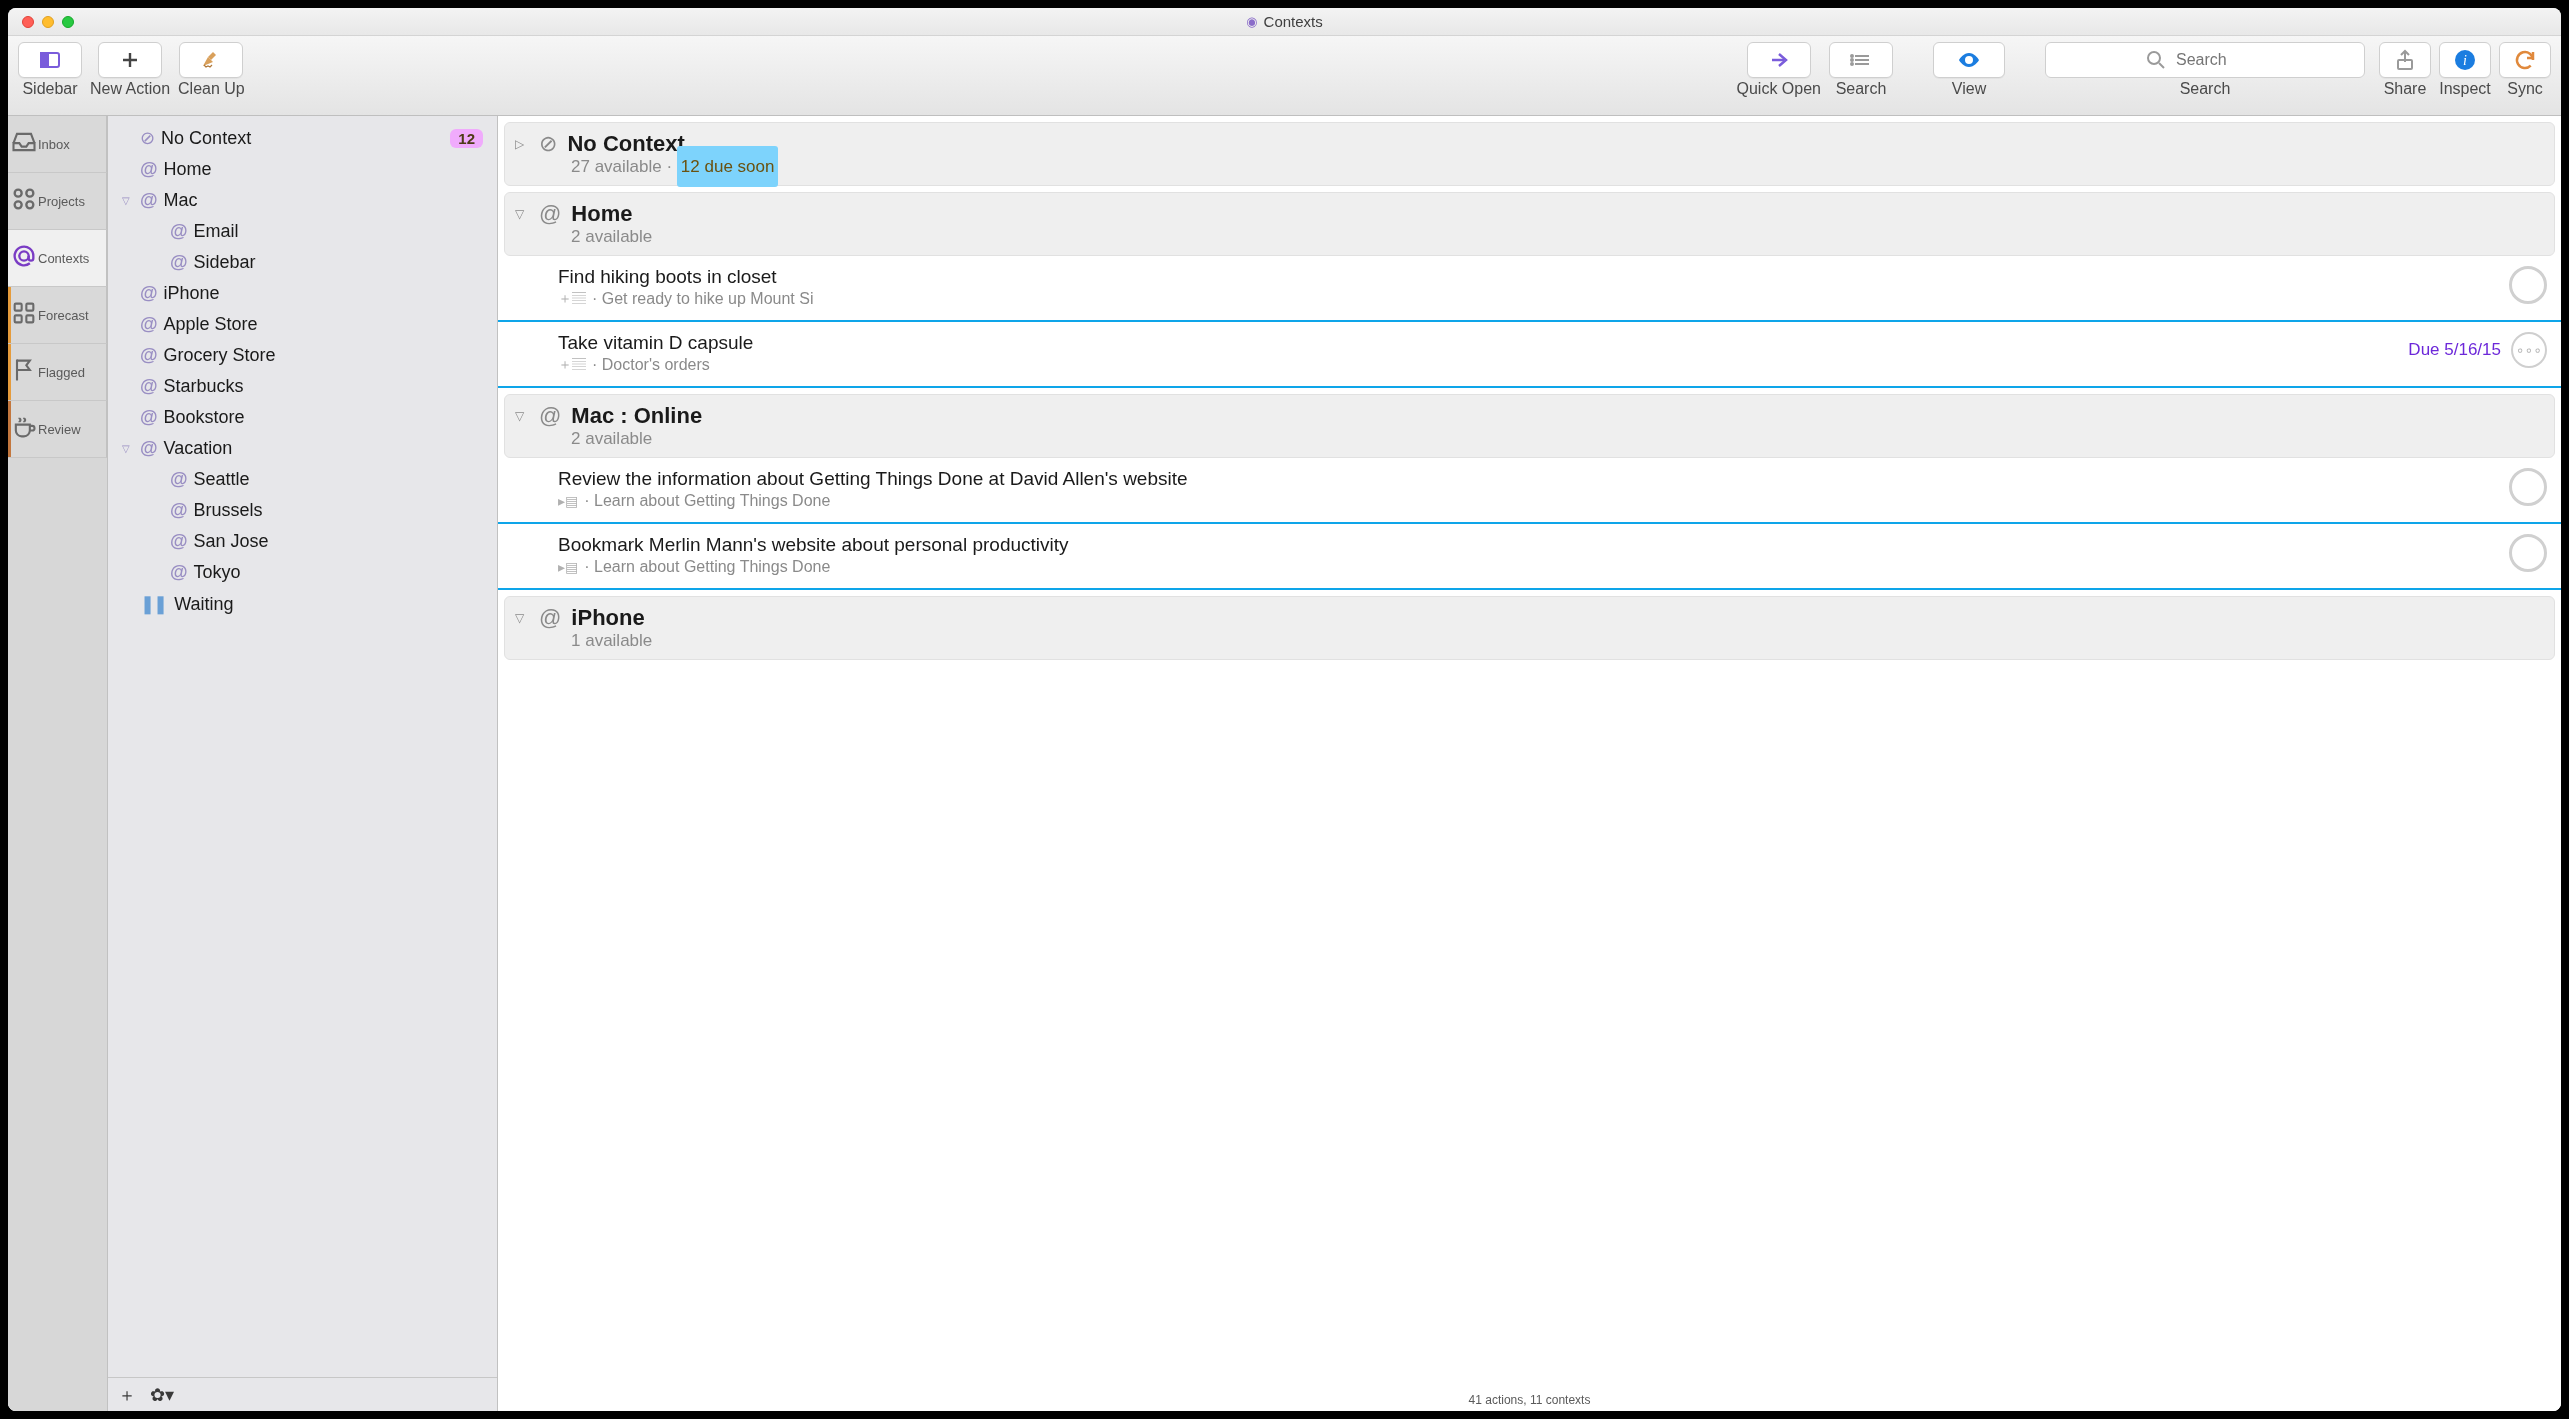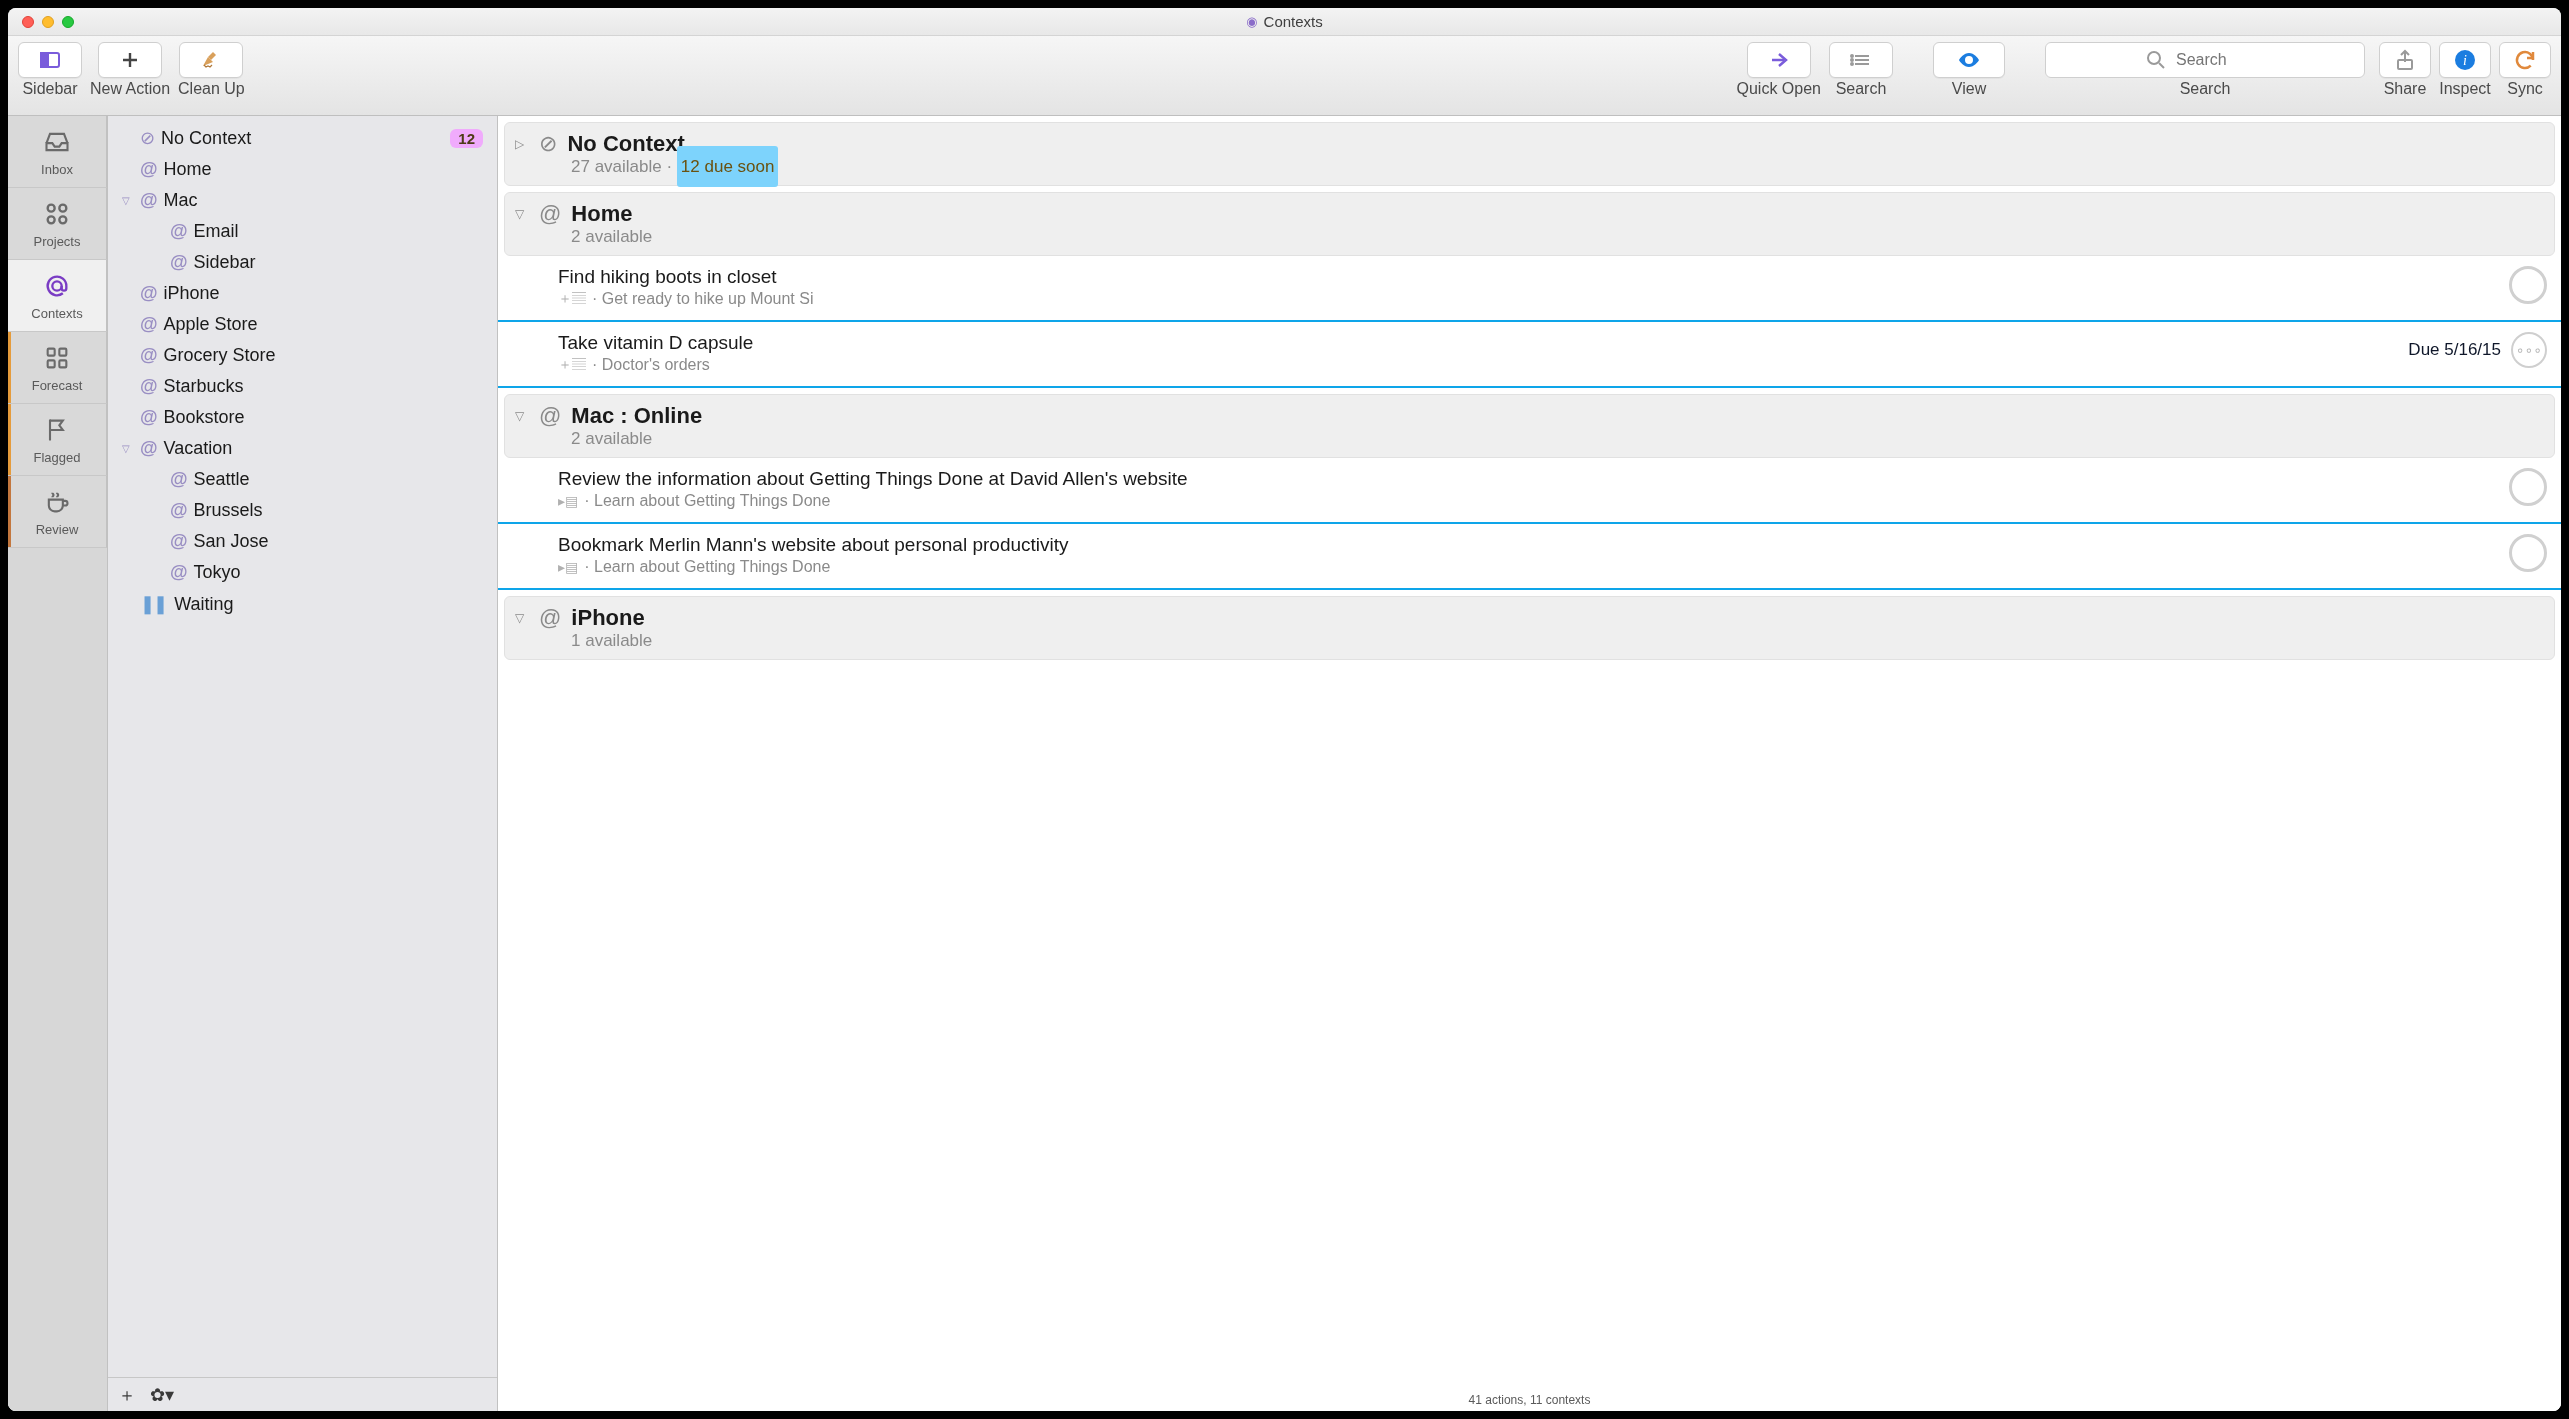--- a/index.html
+++ b/index.html
@@ -72,21 +72,21 @@
 
 .body { flex: 1; display: flex; overflow: hidden; background: #efefef; }
 
 
 .persp {
   width: 100px; background: #d7d7d7;
   display: flex; flex-direction: column;
   border-right: 1px solid #c1c1c1;
 }
 .persp-item {
-  display: flex; flex-direction: column; align-items: center;
+  display: flex; flex-direction: row; align-items: center;
   padding: 10px 2px; font-size: 13px; color: #5a5a5a;
   border-bottom: 1px solid #c8c8c8; border-right: 1px solid #c1c1c1;
   cursor: pointer;
   background: #d9d9d9;
 }
 .persp-item.sel { background: #f0f0f0; }
 .persp-icon { height: 32px; display: flex; align-items: center; justify-content: center; margin-bottom: 4px; }
 .persp-icon svg { width: 28px; height: 28px; }
 .persp-marker-f { box-shadow: inset 3px 0 0 #e59b3b; }
 .persp-marker-fl { box-shadow: inset 3px 0 0 #e59b3b; }
@@ -142,21 +142,21 @@
   padding: 10px 14px 12px 60px; border-bottom: 2px solid #0ea5e9;
 }
 .task-body { flex: 1; }
 .task-title { font-size: 19px; color: #1a1a1a; }
 .task-sub { font-size: 16px; color: #8a8a8a; display: flex; align-items: center; gap: 6px; margin-top: 2px; }
 .task-sub .proj-icon { color: #b0b0b0; font-size: 14px; }
 .task-right { display: flex; align-items: center; gap: 10px; }
 .task-check {
   width: 38px; height: 38px; border: 3px solid #d0d0d0; border-radius: 50%; cursor: pointer;
 }
-.task-due { color: #0f172a; font-size: 17px; }
+.task-due { color: #6d28d9; font-size: 17px; }
 .task-more { width: 36px; height: 36px; border: 2px solid #cfcfcf; border-radius: 50%; display:flex; align-items:center; justify-content:center; color:#b8b8b8; font-size:14px; cursor:pointer;}
 
 .statusbar {
   position: absolute; bottom: 2px; left: 50%; transform: translateX(-50%);
   color: #5a5a5a; font-size: 12px; background: rgba(255,255,255,0.85);
   padding: 2px 8px;
 }
 
 
 .ic { display:inline-flex; align-items:center; justify-content:center; }

